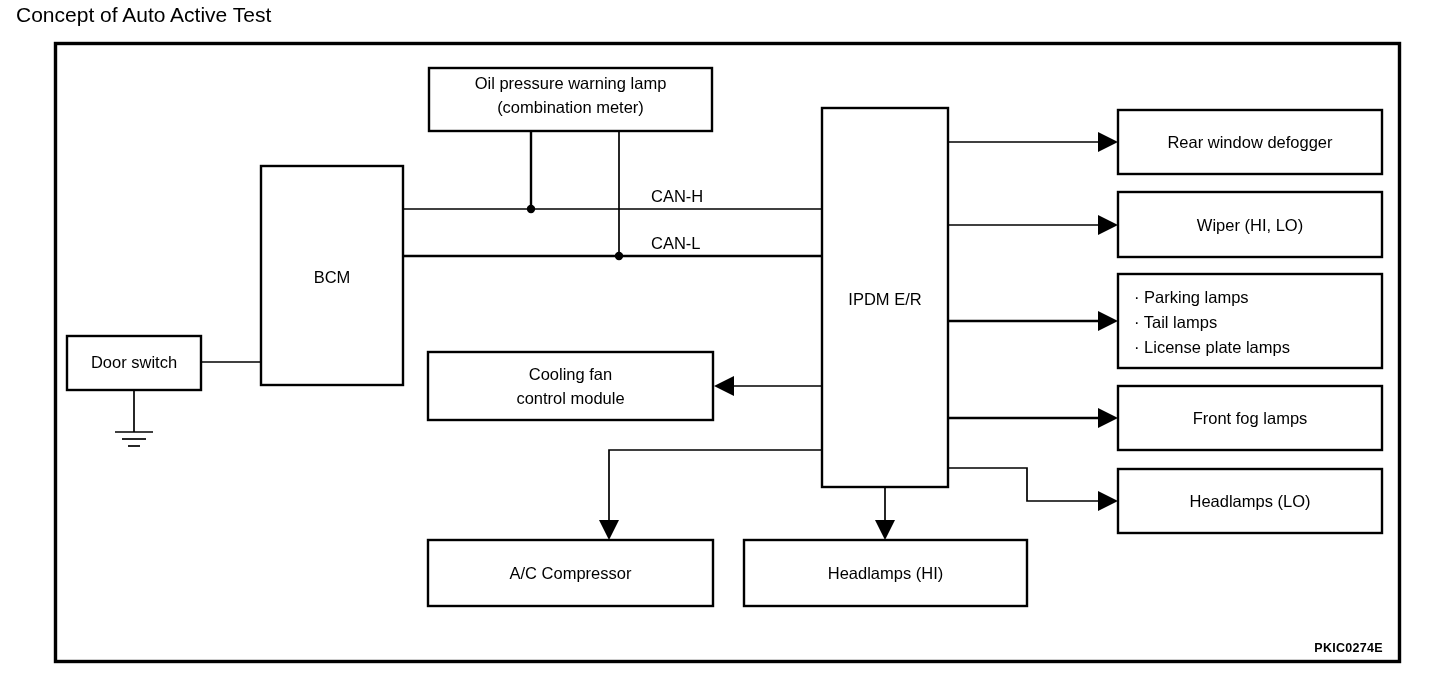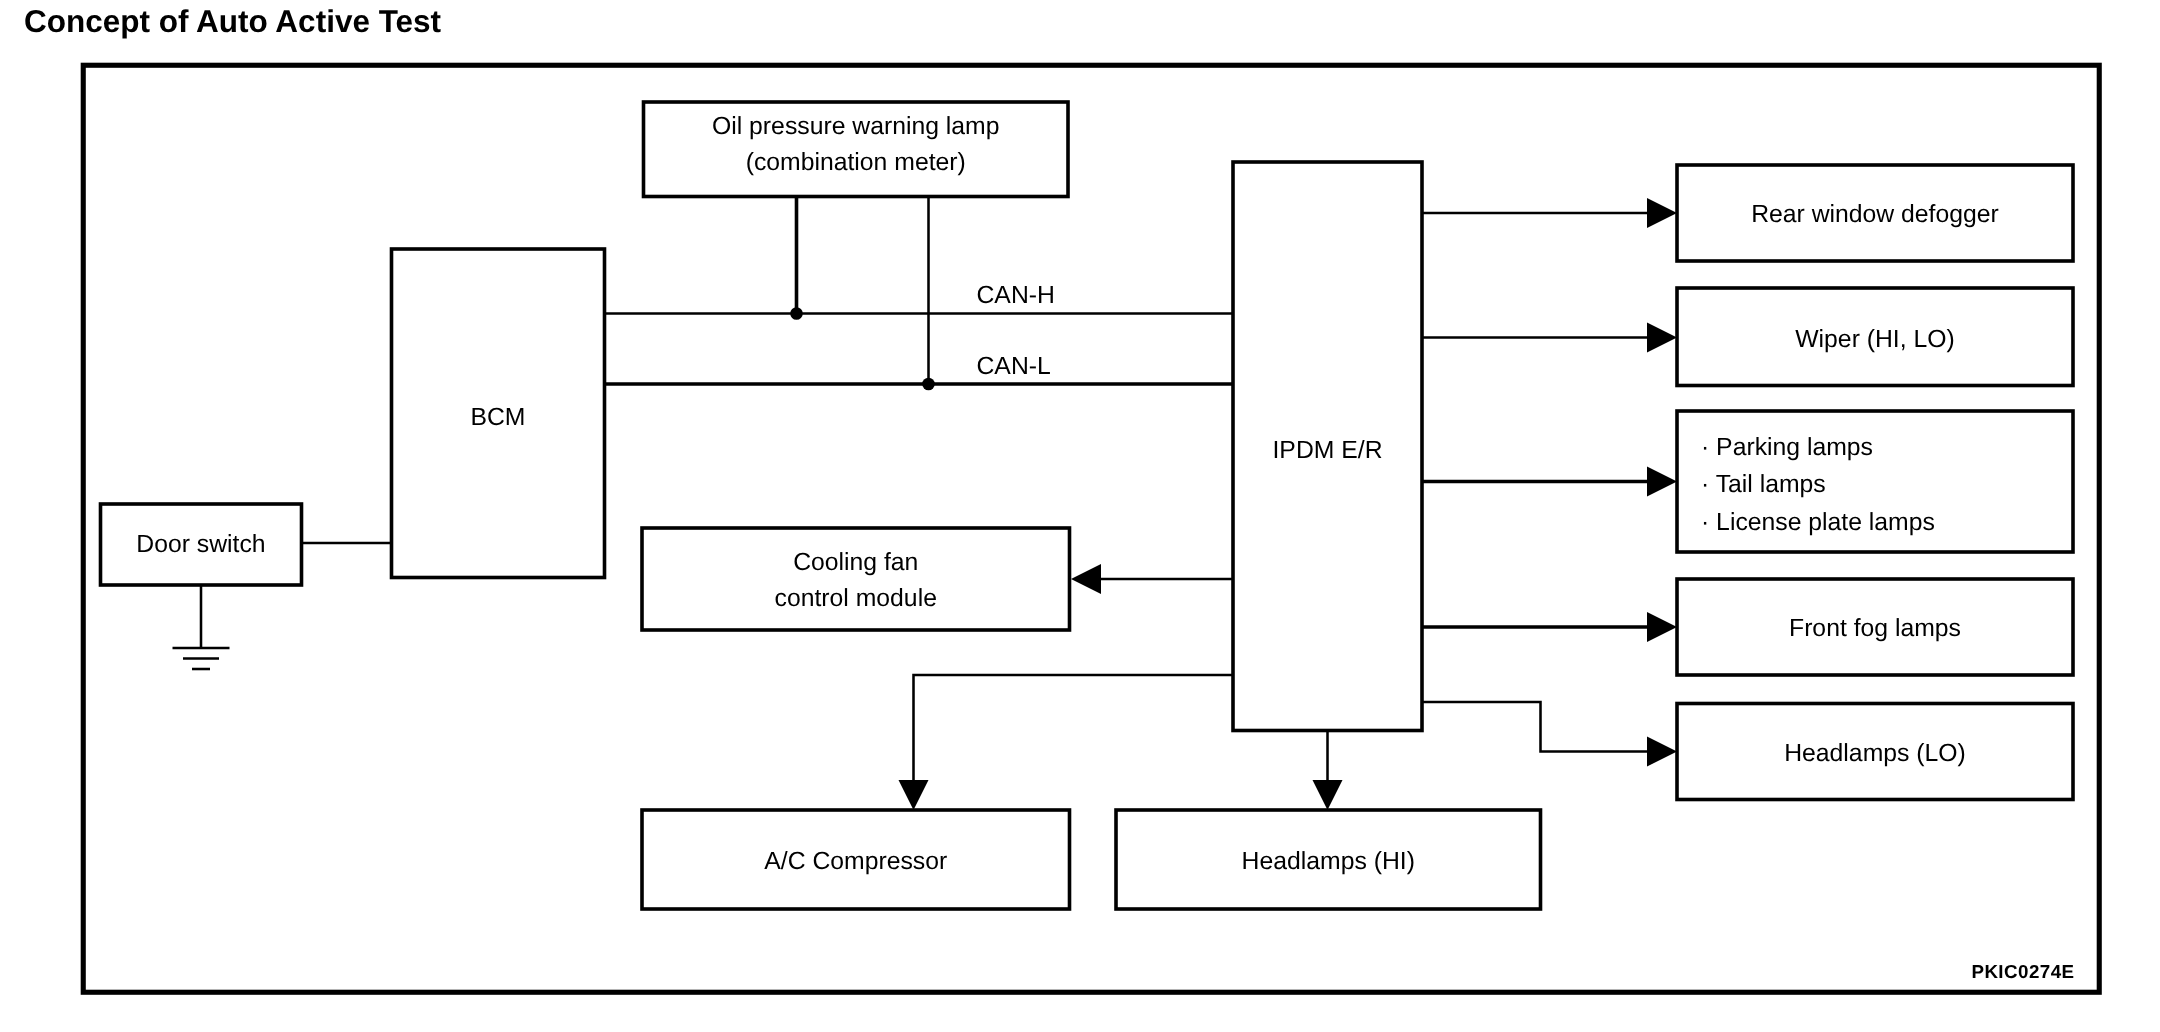--- a/index.html
+++ b/index.html
@@ -13,21 +13,21 @@
     font-family: "Liberation Sans", sans-serif;
     color: #000000;
     position: relative;
     overflow: hidden;
   }
   #page-title {
     position: absolute;
     left: 16px;
     top: 0px;
     font-size: 21px;
-    font-weight: bold;
+    font-weight: normal;
     letter-spacing: 0px;
     line-height: 30px;
     white-space: nowrap;
   }
   #diagram-canvas {
     position: absolute;
     left: 0;
     top: 0;
     width: 1440px;
     height: 688px;

